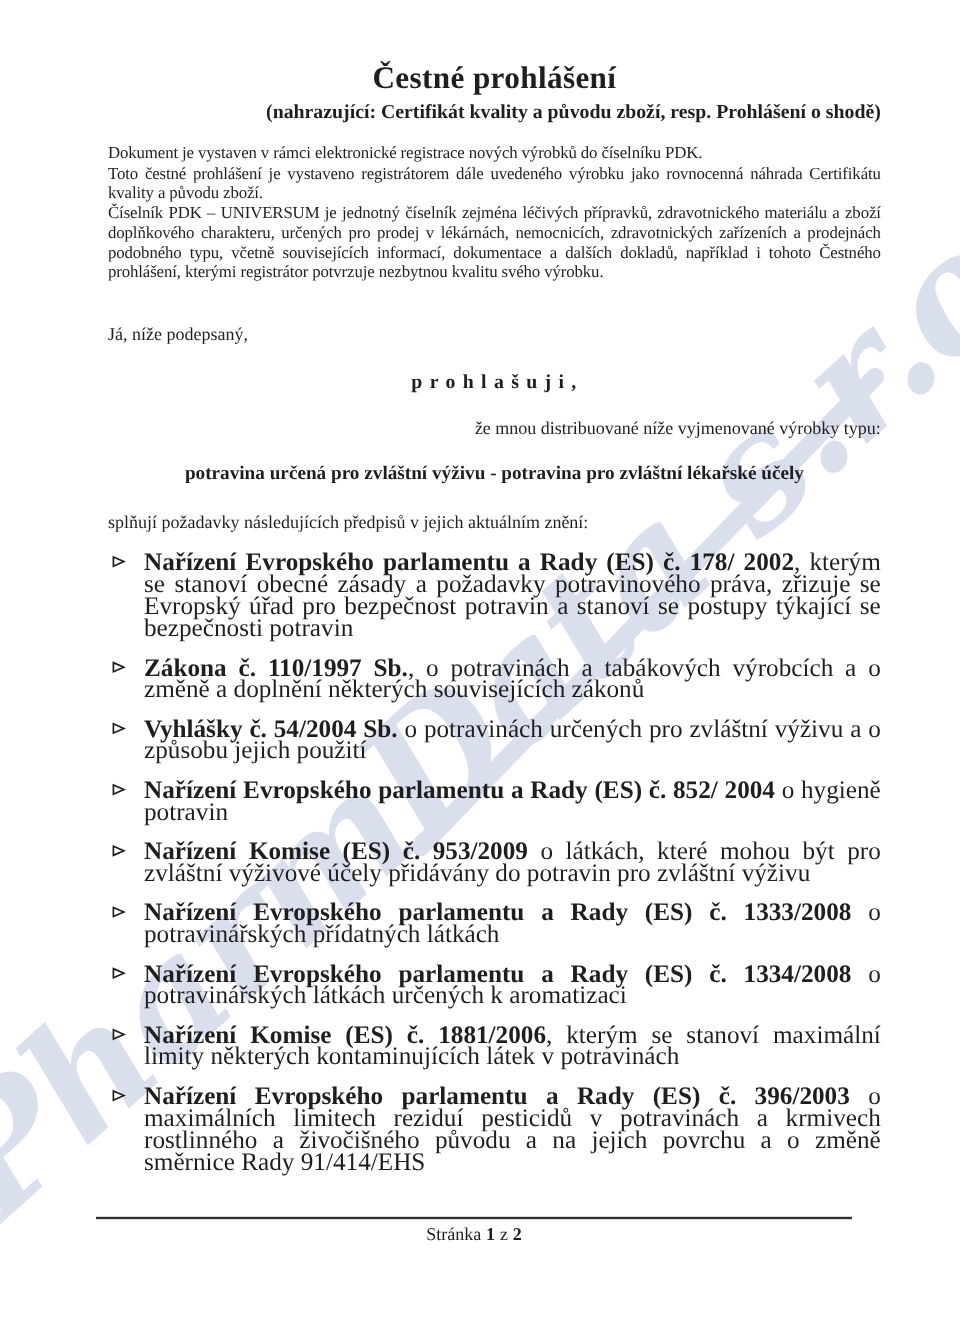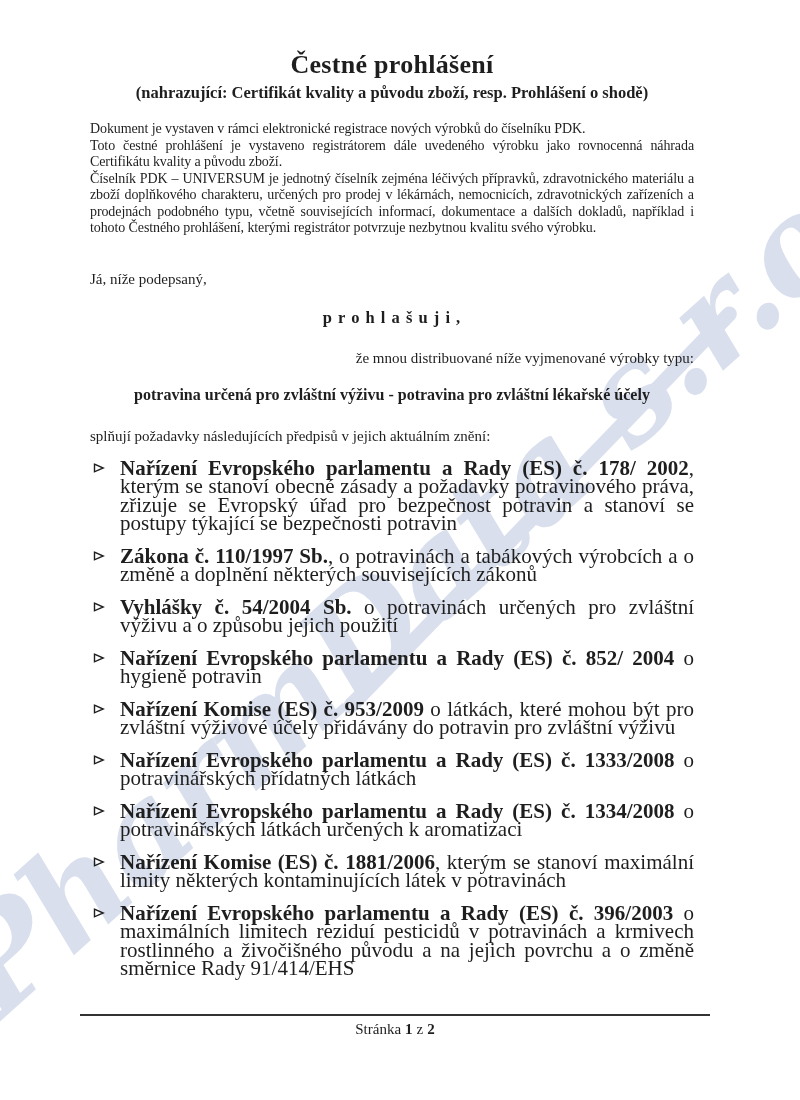--- a/index.html
+++ b/index.html
@@ -24,29 +24,29 @@
     color: #d9dfec;
   }
   .wm-stroke {
     position: absolute; left: 540px; top: 510px;
     width: 560px; height: 15px; border-radius: 8px;
     transform: translate(-50%, -50%) rotate(-46deg);
     background: #d6ddea;
   }
 
   
-  .page { position: relative; z-index: 1; padding: 50px 106px 0 90px; }
+  .page { position: relative; z-index: 1; padding: 50px 66px 0 90px; }
 
   .doc-title {
     margin: 0; text-align: center;
     font-size: 26px; font-weight: bold; line-height: 30px;
     letter-spacing: 0.3px;
   }
   .doc-subtitle {
-    margin: 2px 0 0 0; text-align: center;
+    margin: 2px 0 0 0; text-align: right;
     font-size: 16.5px; font-weight: bold; line-height: 21px;
   }
 
   .intro { margin-top: 18px; }
   .intro p {
     margin: 0; text-align: justify;
     font-size: 14px; line-height: 16.5px; letter-spacing: -0.1px;
   }
 
   .line-opening { margin: 34px 0 0 0; font-size: 15px; }

